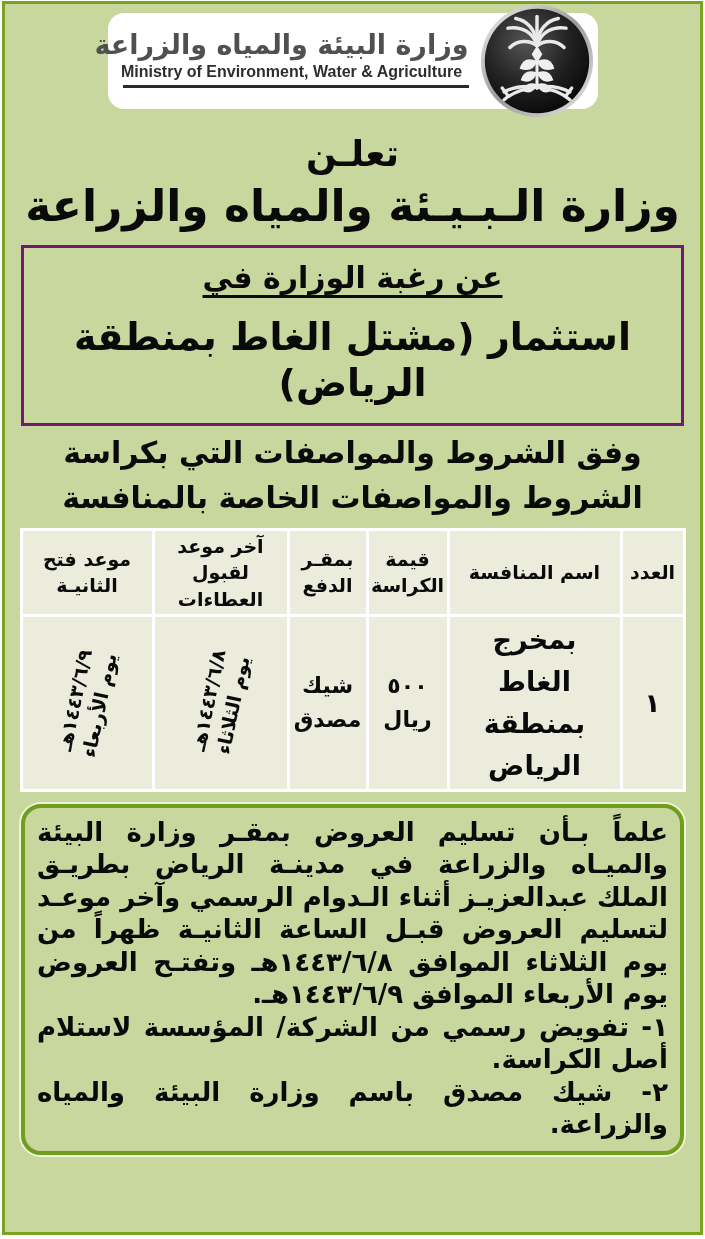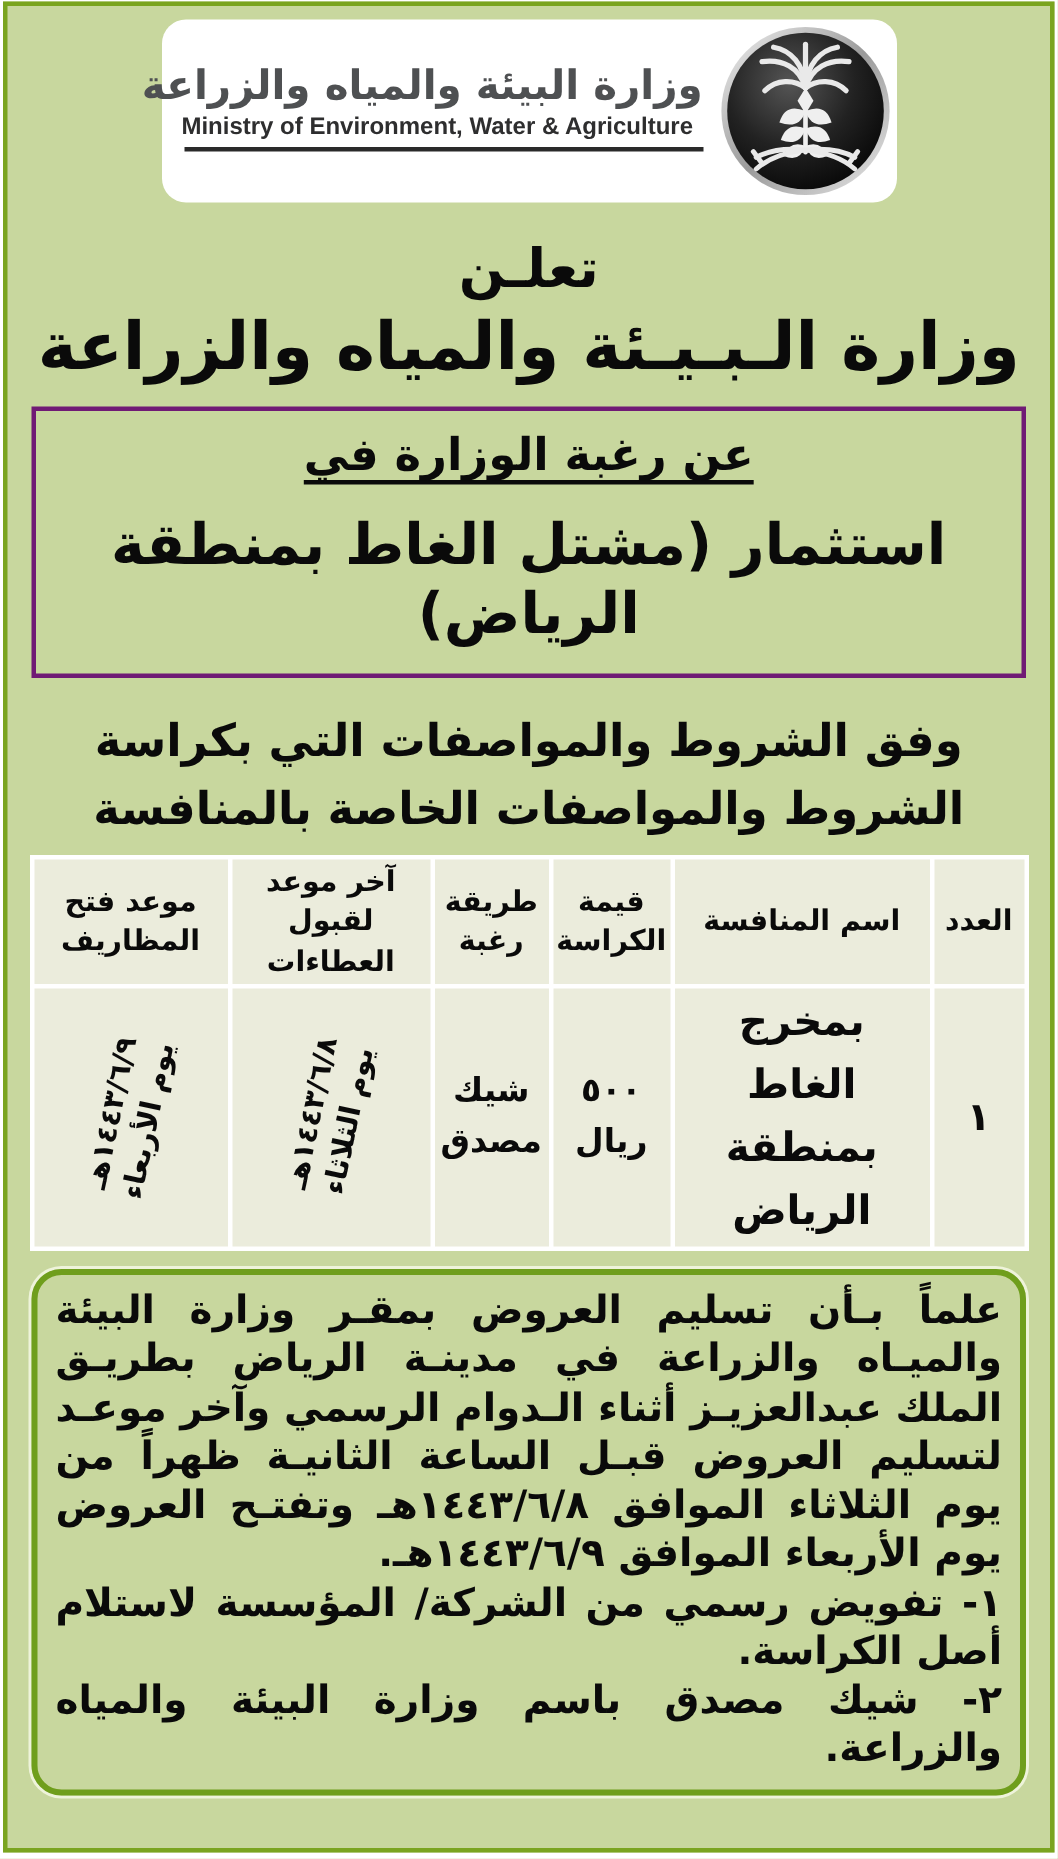--- a/index.html
+++ b/index.html
@@ -9,21 +9,21 @@
     margin:1px 2px 2px;
     height:1234px;
     background:#c8d79e;
     border:3px solid #7aa41f;
     overflow:hidden;
     font-family:"DejaVu Sans", sans-serif;
     color:#0a0a0a;
   }
   
   .header-box {
-    width:490px; height:122px;
+    width:490px; height:96px;
     margin:9px auto 0;
     background:#ffffff;
     border-radius:16px;
     display:flex; align-items:center;
     padding:2px 3px; box-sizing:border-box;
   }
   .emblem { width:116px; height:116px; flex:0 0 auto; margin-left:2px; }
   .header-text { flex:1 1 auto; padding:0 8px 0 4px; text-align:center; min-width:0; }
   .ar-title { font-size:27px; font-weight:bold; color:#4e5052; line-height:1.12; white-space:nowrap; }
   .en-title { font-size:16px; font-weight:bold; color:#2e2e2f; direction:ltr;
@@ -41,21 +41,21 @@
     padding:12px 8px 16px;
     text-align:center;
   }
   .subject-lead {
     font-size:30px; font-weight:bold;
     text-decoration:underline; text-decoration-thickness:2.5px; text-underline-offset:7px;
   }
   .subject-title { font-size:38px; font-weight:bold; margin-top:20px; line-height:1.2; }
   .conditions {
     font-size:30px; font-weight:bold; text-align:center;
-    max-width:630px; margin:20px auto 6px; line-height:1.5;
+    max-width:630px; margin:4px auto 6px; line-height:1.5;
   }
   
   table.tender { margin:8px auto 0; border-collapse:separate; border-spacing:3px; background:#ffffff; }
   table.tender th, table.tender td {
     background:#ebecdc; text-align:center; vertical-align:middle;
     font-weight:bold; padding:2px;
   }
   table.tender th { font-size:19px; line-height:1.4; height:62px; }
   table.tender td { height:156px; }
   .cell-count { font-size:26px; }
@@ -151,23 +151,23 @@
         <col style="width:78px">
       <col style="width:76px">
         <col style="width:132px">
         <col style="width:129px">
     </colgroup>
     <thead>
       <tr>
         <th>العدد</th>
         <th>اسم المنافسة</th>
         <th>قيمة الكراسة</th>
-        <th>طريقة رغبة</th>
+        <th>بمقـر الدفع</th>
         <th>آخر موعد لقبول العطاءات</th>
-        <th>موعد فتح المظاريف</th>
+        <th>موعد فتح الثانيـة</th>
       </tr>
     </thead>
     <tbody>
       <tr>
         <td class="cell-count">١</td>
         <td class="cell-name">بمخرج الغاط بمنطقة الرياض</td>
         <td class="cell-val">٥٠٠ ريال</td>
         <td class="cell-pay">شيك مصدق</td>
         <td>
           <div class="rot-wrap">

